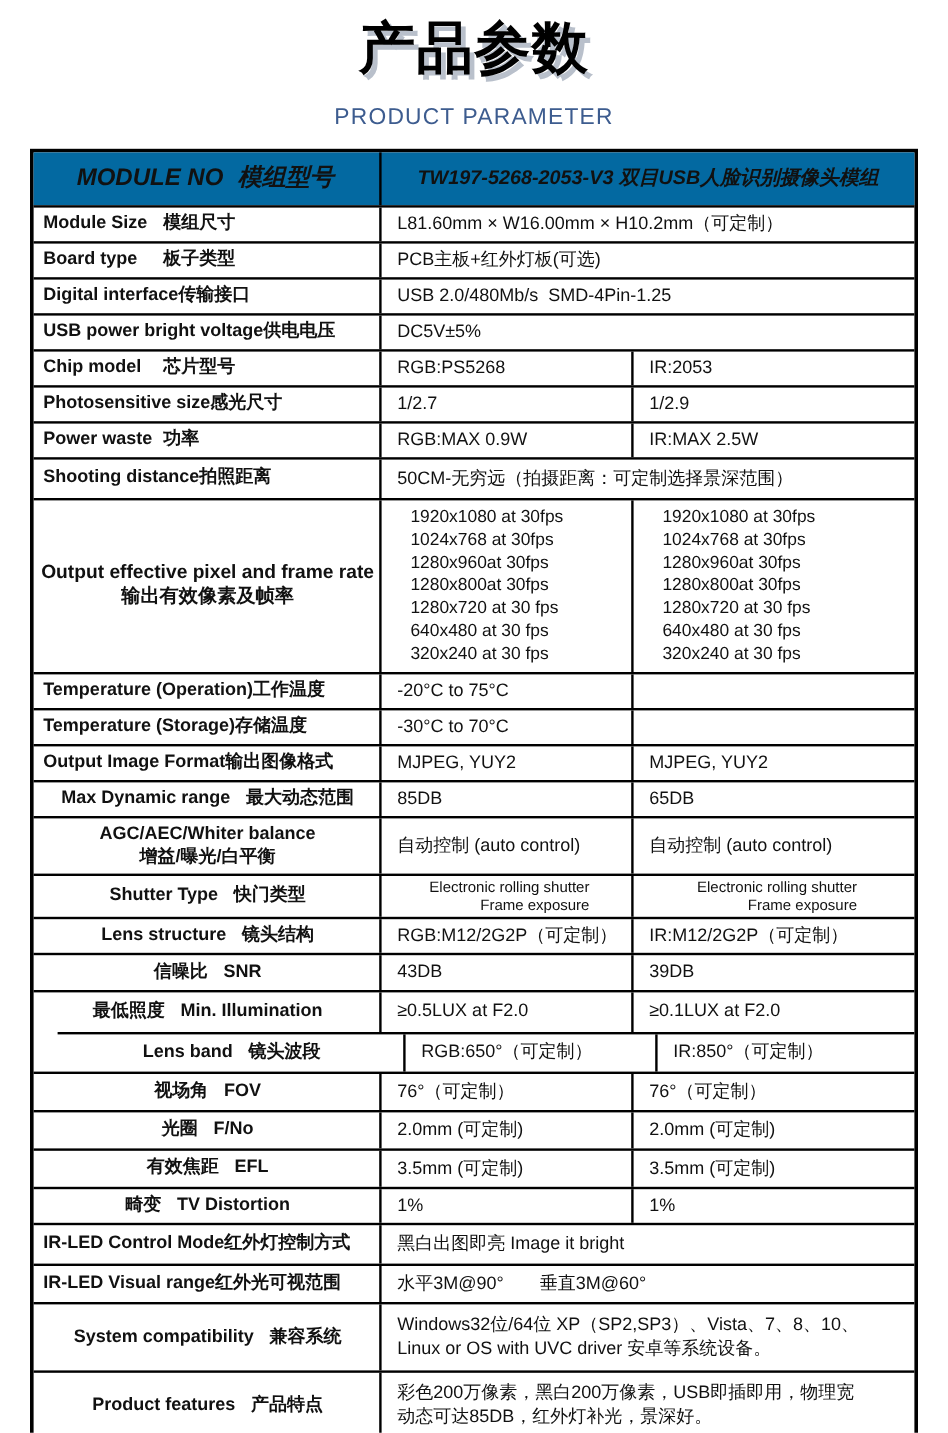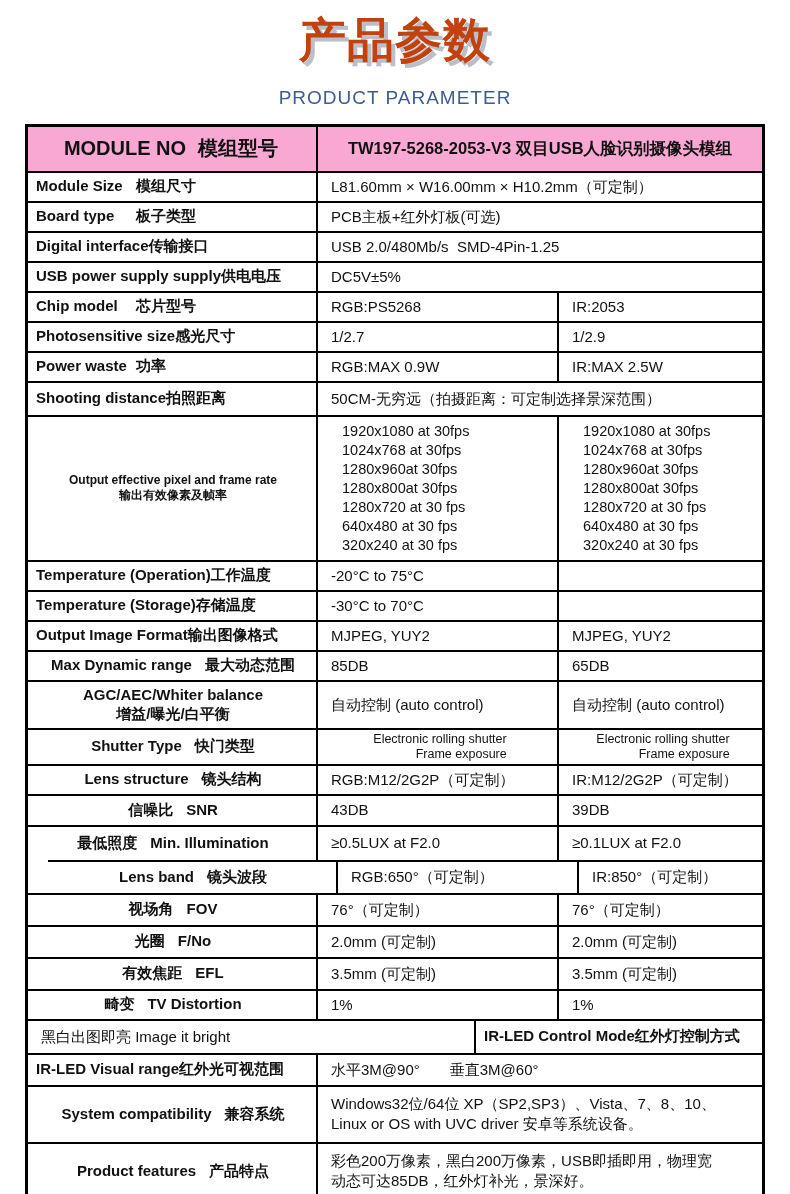--- a/index.html
+++ b/index.html
@@ -7,21 +7,21 @@
     width: 790px; height: 1194px;
     background: #ffffff;
     overflow: hidden;
     font-family: "Liberation Sans", "DejaVu Sans", sans-serif;
     color: #111;
   }
   .header-area { text-align: center; padding-top: 14px; }
   .title {
     font-size: 47px;
     font-weight: bold;
-    color: #c2410c;
+    color: #000000;
     line-height: 1.12;
     text-shadow: 4px 4px 0 #b9c0cb;
     letter-spacing: 1px;
   }
   .subtitle {
     font-size: 19px;
     color: #3d5c8f;
     letter-spacing: 1px;
     margin-top: 20px;
   }
@@ -43,37 +43,37 @@
     font-weight: bold; font-size: 15px;
     padding: 2px 6px 2px 8px;
     line-height: 1.25;
   }
   .lab-line { display: flex; width: 100%; gap: 0; align-items: baseline; white-space: nowrap; }
   .lab-left .lab-line { justify-content: flex-start; }
   .lab-left .lab-line .lab-part:first-child { min-width: 100px; }
   .lab-center .lab-line { justify-content: center; gap: 13px; }
 
   .value-cell { font-size: 15px; padding: 2px 8px 2px 13px; }
-  .value-cell.col1 { width: 241px; flex: none; }
+  .value-cell.col1 { width: 210px; flex: none; }
   .value-cell.col2 { flex: 1; }
   .value-cell.span2 { flex: 1; }
   .val-inner { white-space: pre-wrap; line-height: 1.32; }
 
-  .header-row { min-height: 44px; background: #f9a8d4; }
+  .header-row { min-height: 44px; background: #0369a1; font-style: italic; }
   .header-row .label-cell { font-size: 20px; padding-left: 4px; }
   .header-row .lab-center .lab-line { gap: 12px; }
   .header-row .value-cell { justify-content: center; padding: 2px 4px; }
   .header-row .val-inner { font-weight: bold; font-size: 16.5px; text-align: center; white-space: nowrap; }
 
   .small-val { justify-content: center; }
   .small-val .val-inner { font-size: 12.5px; line-height: 1.18; text-align: right; }
 
   
   .spec-table .row:nth-child(9)  { min-height: 32px; }
-  .spec-table .row:nth-child(10) .label-cell { font-size: 12px; }
+  .spec-table .row:nth-child(10) .label-cell { font-size: 16px; }
   .spec-table .row:nth-child(10) .val-inner { font-size: 14.5px; line-height: 19px; }
   .spec-table .row:nth-child(10) .value-cell { padding: 5px 6px 5px 24px; }
   .spec-table .row:nth-child(15) { min-height: 46px; }
   .spec-table .row:nth-child(16) { min-height: 34px; }
   .spec-table .row:nth-child(18) { min-height: 29px; }
   .spec-table .row:nth-child(19) { min-height: 33px; }
   .spec-table .row:nth-child(20) { min-height: 31px; margin-left: 20px; }
   .spec-table .row:nth-child(21),
   .spec-table .row:nth-child(22),
   .spec-table .row:nth-child(23) { min-height: 30px; }
@@ -133,21 +133,21 @@
             <span class="lab-part">传输接口</span>
           </div>
         </div>
         <div class="cell value-cell span2">
           <div class="val-inner">USB 2.0/480Mb/s  SMD-4Pin-1.25</div>
         </div>
       </div>
       <div class="row">
         <div class="cell label-cell lab-left">
           <div class="lab-line">
-            <span class="lab-part">USB power supply supply</span>
+            <span class="lab-part">USB power bright voltage</span>
             <span class="lab-part">供电电压</span>
           </div>
         </div>
         <div class="cell value-cell span2">
           <div class="val-inner">DC5V±5%</div>
         </div>
       </div>
       <div class="row">
         <div class="cell label-cell lab-left">
           <div class="lab-line">
@@ -423,29 +423,29 @@
           </div>
         </div>
         <div class="cell value-cell col1">
           <div class="val-inner">1%</div>
         </div>
         <div class="cell value-cell col2">
           <div class="val-inner">1%</div>
         </div>
       </div>
       <div class="row">
-        <div class="cell value-cell span2">
-          <div class="val-inner">黑白出图即亮 Image it bright</div>
-        </div>
         <div class="cell label-cell lab-left">
           <div class="lab-line">
             <span class="lab-part">IR-LED Control Mode</span>
             <span class="lab-part">红外灯控制方式</span>
           </div>
         </div>
+        <div class="cell value-cell span2">
+          <div class="val-inner">黑白出图即亮 Image it bright</div>
+        </div>
       </div>
       <div class="row">
         <div class="cell label-cell lab-left">
           <div class="lab-line">
             <span class="lab-part">IR-LED Visual range</span>
             <span class="lab-part">红外光可视范围</span>
           </div>
         </div>
         <div class="cell value-cell span2">
           <div class="val-inner">水平3M@90°　　垂直3M@60°</div>

